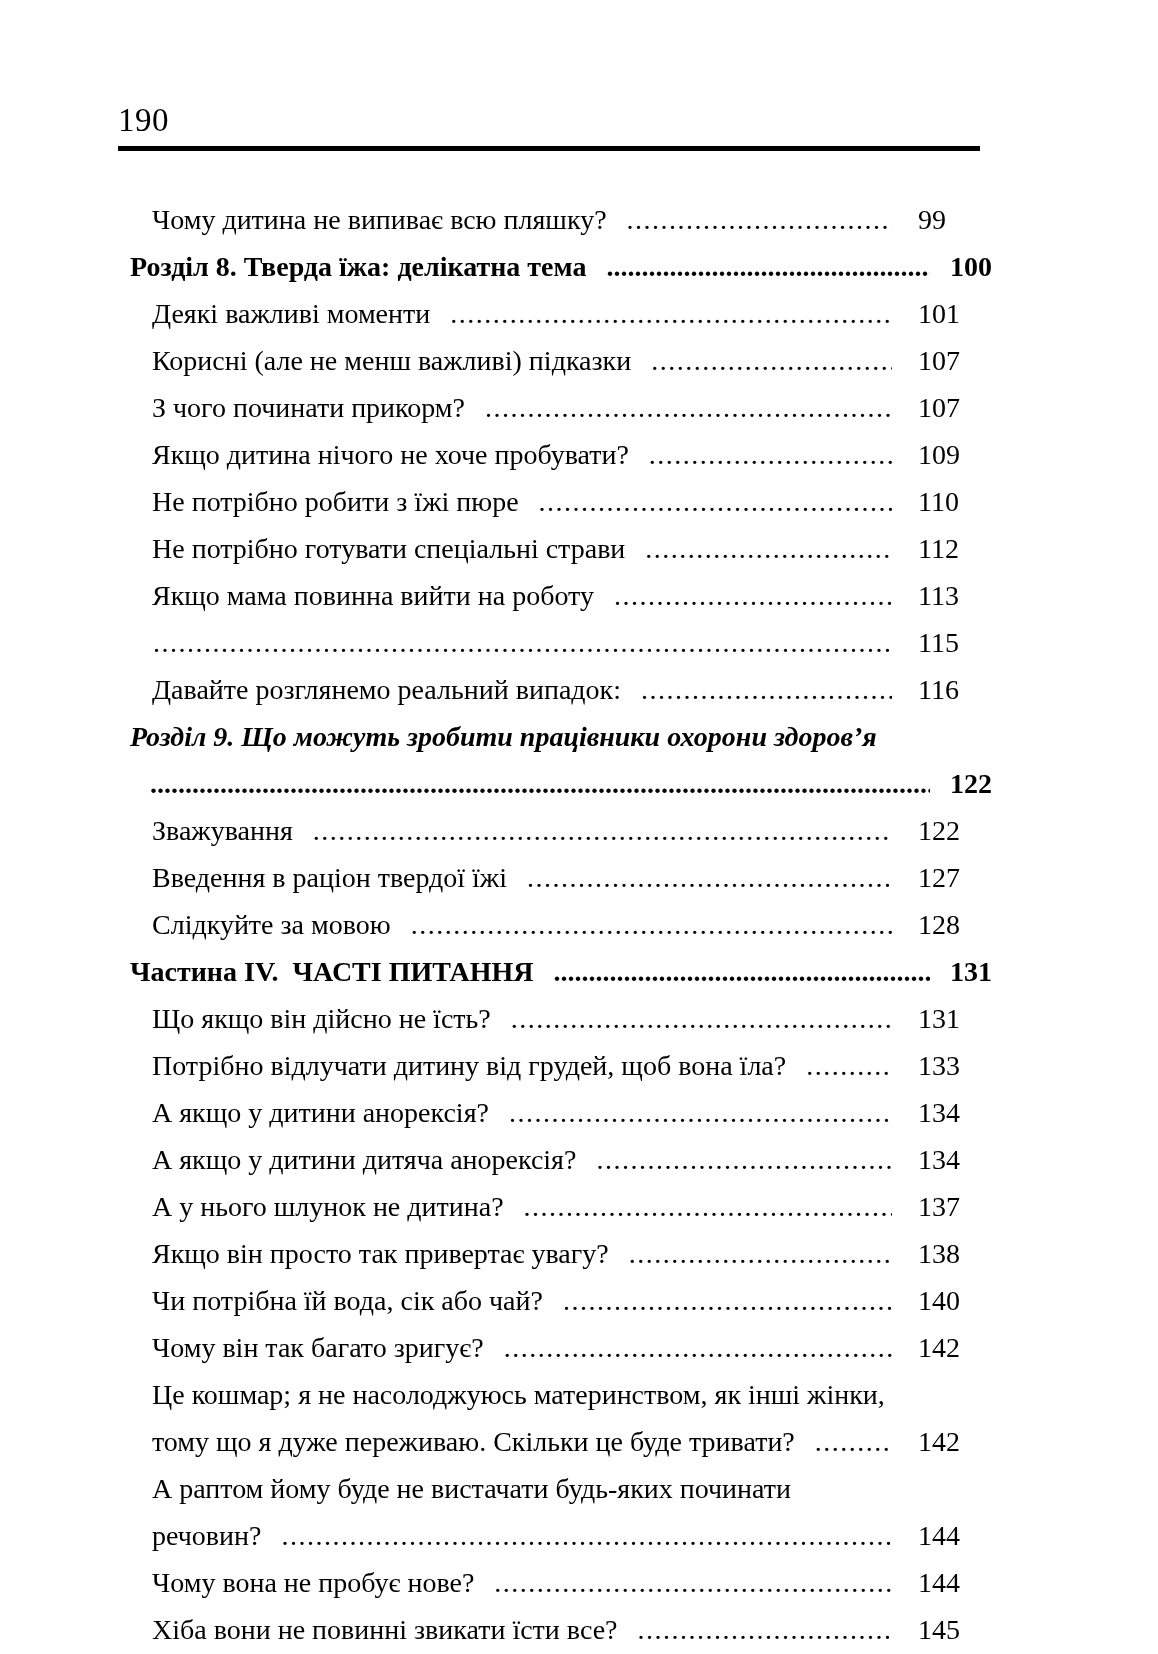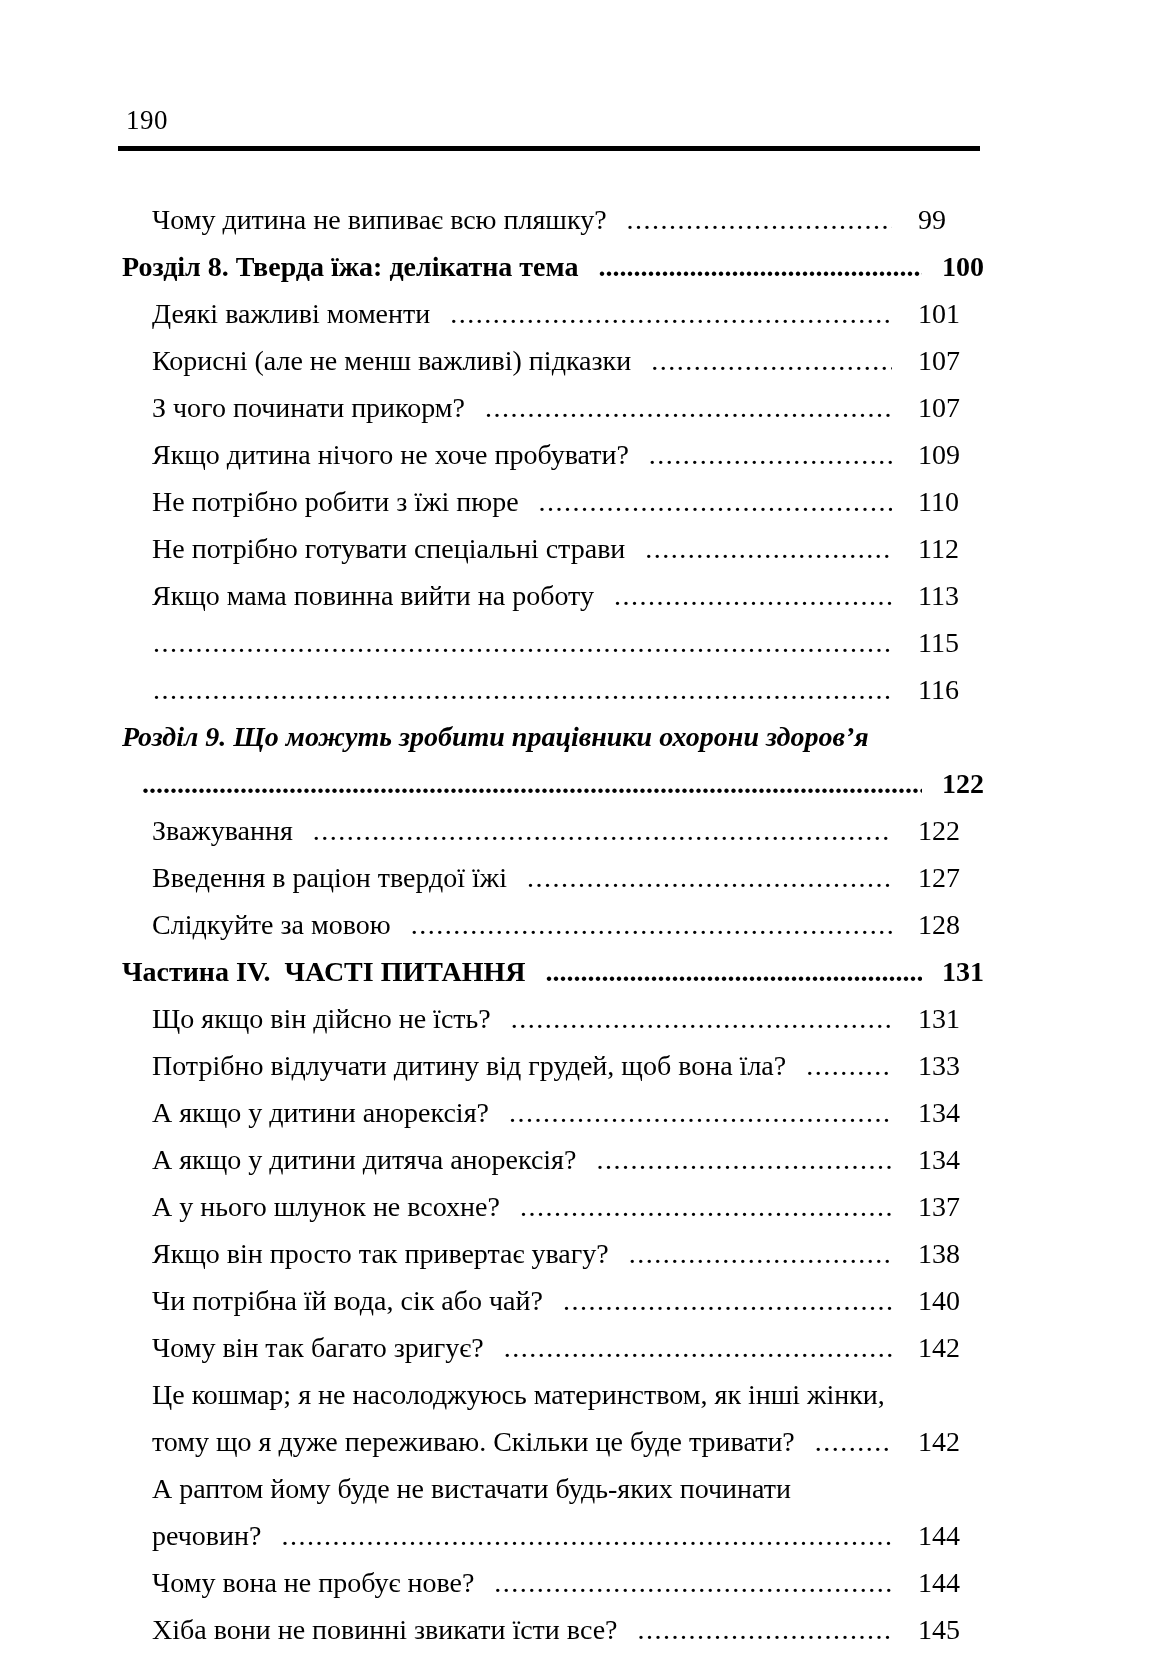--- a/index.html
+++ b/index.html
@@ -22,25 +22,24 @@
 
   
   .header-block {
     position: absolute;
     left: 118px;
     top: 104px;
     width: 862px;
   }
   .folio {
     font-family: "Liberation Serif", "DejaVu Serif", serif;
-    font-size: 27px;
+    font-size: 33px;
     line-height: 32px;
     letter-spacing: 0.5px;
     color: #000;
-    margin-left: 8px;
   }
   .header-rule {
     margin-top: 10px;
     height: 5px;
     background: #000;
     width: 862px;
   }
 
   
   .toc {
@@ -92,21 +91,21 @@
     font-variant-numeric: lining-nums;
   }
 
   
   .lvl-chapter .label,
   .lvl-chapter .leader,
   .lvl-chapter .pageno {
     font-weight: bold;
   }
   .lvl-chapter {
-    margin-left: 4px;
+    margin-left: 12px;
   }
   .lvl-chapter .leader {
     letter-spacing: 0px;
   }
   .lvl-chapter .pageno {
     padding-left: 0px;
     min-width: 0;
   }
 
   
@@ -202,20 +201,21 @@
         </div>
       </div>
       <div class="toc-entry lvl-item">
         <div class="row">
           <span class="leader">............................................................................................................................................................................................................................................................................................................</span>
           <span class="pageno">115</span>
         </div>
       </div>
       <div class="toc-entry lvl-item">
         <div class="row">
+          <span class="label">Давайте розглянемо реальний випадок:</span>
           <span class="leader">............................................................................................................................................................................................................................................................................................................</span>
           <span class="pageno">116</span>
         </div>
       </div>
       <div class="toc-entry lvl-chapter">
         <div class="wrap-first">Розділ 9. Що можуть зробити працівники охорони здоров’я</div>
         <div class="row">
           <span class="label"></span>
           <span class="leader">............................................................................................................................................................................................................................................................................................................</span>
           <span class="pageno">122</span>
@@ -272,21 +272,21 @@
       </div>
       <div class="toc-entry lvl-item">
         <div class="row">
           <span class="label">А якщо у дитини дитяча анорексія?</span>
           <span class="leader">............................................................................................................................................................................................................................................................................................................</span>
           <span class="pageno">134</span>
         </div>
       </div>
       <div class="toc-entry lvl-item">
         <div class="row">
-          <span class="label">А у нього шлунок не всохне?</span>
+          <span class="label">А у нього шлунок не дитина?</span>
           <span class="leader">............................................................................................................................................................................................................................................................................................................</span>
           <span class="pageno">137</span>
         </div>
       </div>
       <div class="toc-entry lvl-item">
         <div class="row">
           <span class="label">Якщо він просто так привертає увагу?</span>
           <span class="leader">............................................................................................................................................................................................................................................................................................................</span>
           <span class="pageno">138</span>
         </div>

